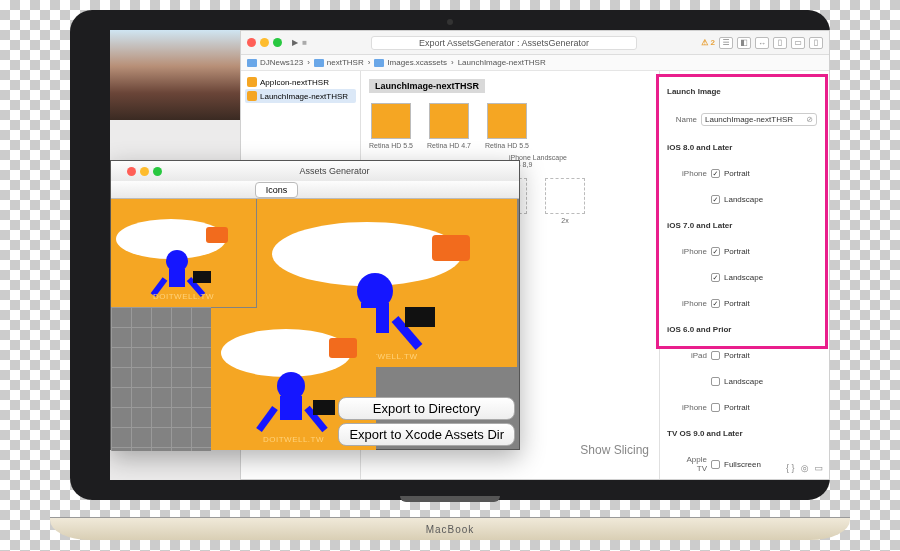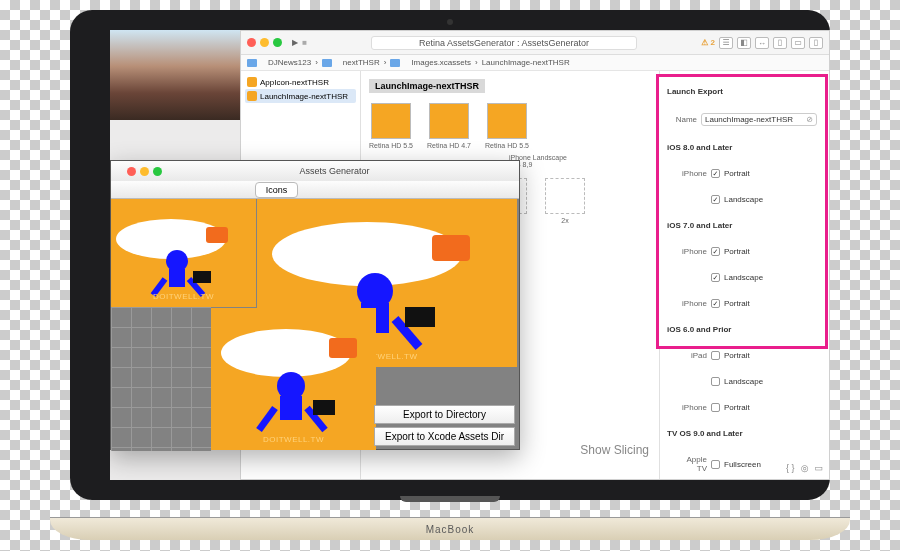--- a/index.html
+++ b/index.html
@@ -34,21 +34,21 @@
             background: linear-gradient(180deg,#cfe5f2 0%, #b89078 40%, #6a4538 70%, #3a2a22 100%); }
 
     
     .xcode { position:absolute; left:130px; top:0; width:590px; height:450px; background:#fff; border:1px solid #d0d0d0;}
     .xcode-tb { height:24px; background:#f5f5f5; display:flex; align-items:center; padding:0 6px; gap:4px; border-bottom:1px solid #ddd; font-size:8px; color:#666;}
     .tl { width:9px; height:9px; border-radius:50%; }
     .tl.r{background:#ff5f57}.tl.y{background:#febc2e}.tl.g{background:#28c840}
     .wc { flex:1; text-align:center; font-size:9px; color:#555; background:#fff; margin:0 60px; border:1px solid #ddd; border-radius:3px; padding:1px;}
     .warn { color:#e8a33d; font-weight:bold;}
     .xcode-nav { height:16px; background:#fafafa; border-bottom:1px solid #e5e5e5; display:flex; align-items:center; gap:4px; padding:0 6px; font-size:8px; color:#555;}
-    .crumb { display:flex; align-items:center; gap:11px;}
+    .crumb { display:flex; align-items:center; gap:3px;}
     .fldr { width:10px; height:8px; background:#6aa7e8; border-radius:1px;}
     .xcode-body { position:relative; height:calc(100% - 40px); display:flex;}
     .xcode-left { width:120px; border-right:1px solid #e0e0e0; padding:4px; font-size:8px;}
     .nav-row { display:flex; align-items:center; gap:3px; padding:2px 2px; border-radius:2px;}
     .nav-row .ic { width:10px;height:10px;background:#f5a623;border-radius:2px;}
     .xcode-main { flex:1; padding:8px; font-size:8px; position:relative;}
     .set-title { background:#d9d9d9; display:inline-block; padding:2px 6px; font-weight:bold; font-size:9px;}
     .assets-grid { display:flex; flex-wrap:wrap; gap:14px; margin-top:10px; max-width:260px;}
     .slot { width:44px; text-align:center; font-size:7px; color:#666;}
     .slot .thumb { width:40px; height:36px; background:#f5a623; margin:0 auto 3px; border:1px solid #bbb; position:relative;}
@@ -84,21 +84,21 @@
     .gen-body { position:relative; height:calc(100% - 38px);}
     .tile { position:absolute; background:#f5a623; overflow:hidden;}
     .tile .wm { position:absolute; bottom:6px; left:0; right:0; text-align:center; color:#ffd27a; font-size:8px; letter-spacing:.5px;}
     .t1 { left:0; top:0; width:145px; height:108px;}
     .t2 { left:146px; top:0; width:260px; height:168px;}
     .t3 { left:100px; top:109px; width:165px; height:142px;}
     .gridbg { position:absolute; left:0; top:108px; width:100px; height:144px;
               background-image:linear-gradient(#9a9a9a 1px,transparent 1px),linear-gradient(90deg,#9a9a9a 1px,transparent 1px);
               background-size:20px 20px; background-color:#828282;}
     .btns { position:absolute; right:4px; bottom:3px; display:flex; flex-direction:column; gap:3px;}
-    .btn { background:linear-gradient(#fff,#eee); border:1px solid #aaa; border-radius:0; font-size:10px; padding:3px 10px; text-align:center; min-width:140px;}
+    .btn { background:linear-gradient(#fff,#eee); border:1px solid #aaa; border-radius:8px; font-size:13px; padding:3px 10px; text-align:center; min-width:140px;}
 
     
     .art { position:absolute; inset:0;}
 
     
     .tb-right { display:flex; gap:4px; align-items:center;}
     .sq { width:14px; height:12px; border:1px solid #bbb; border-radius:2px; display:flex; align-items:center; justify-content:center; font-size:8px; color:#888; background:#fff;}
 
     
     .half-row { display:flex; gap:14px; margin-top:6px;}
@@ -115,21 +115,21 @@
 
       <div class="wall"></div>
 
       <div class="xcode">
         <div class="xcode-tb">
           <span class="tl r"></span>
           <span class="tl y"></span>
           <span class="tl g"></span>
           <span style="margin-left:6px;">▶</span>
           <span style="color:#aaa;">■</span>
-          <div class="wc">Retina AssetsGenerator : AssetsGenerator</div>
+          <div class="wc">Export AssetsGenerator : AssetsGenerator</div>
           <span class="warn">
             ⚠ <span>2</span>
           </span>
           <div class="tb-right">
             <span class="sq">☰</span>
             <span class="sq">◧</span>
             <span class="sq">↔</span>
             <span class="sq">▯</span>
             <span class="sq">▭</span>
             <span class="sq">▯</span>
@@ -226,21 +226,21 @@
                <span>{ }</span>
                <span>◎</span>
                <span>▭</span>
              </div>
           </div>
         </div>
       </div>
 
       <div class="insp-hi">
         <div class="insp">
-          <h4>Launch Export</h4>
+          <h4>Launch Image</h4>
           <div class="row" style="padding-left:0;">
             <span class="dev">Name</span>
             <span class="name-field">
               <span>LaunchImage-nextTHSR</span>
               <span class="clr">⊘</span>
             </span>
           </div>
           <div id="insp-sections">
               <h4>iOS 8.0 and Later</h4>
               <div class="row">

